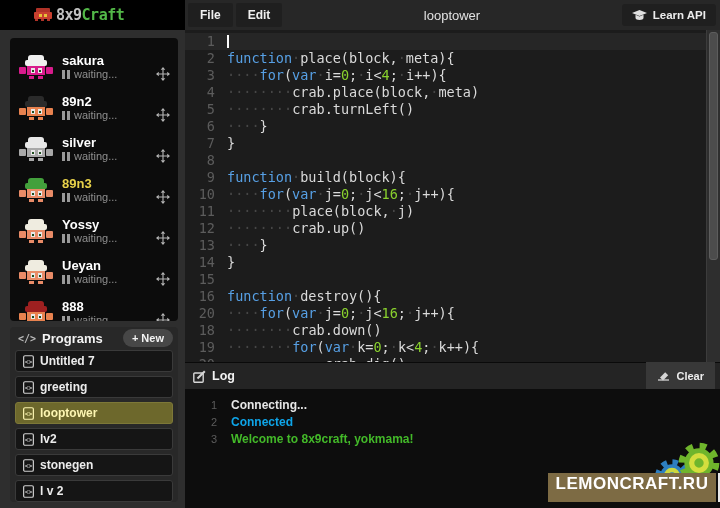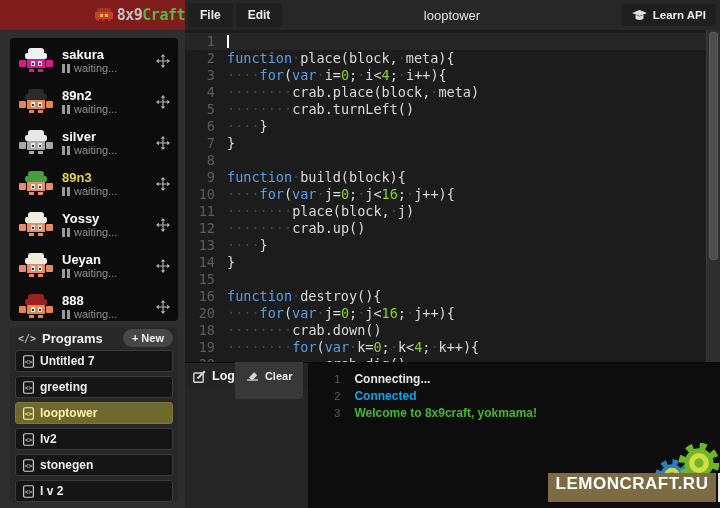--- a/index.html
+++ b/index.html
@@ -1,34 +1,34 @@
 <!DOCTYPE html>
 <html><head>
 <meta charset="utf-8">
 <style>
   html,body{margin:0;padding:0;width:720px;height:508px;overflow:hidden;background:#262626;
     font-family:"Liberation Sans",sans-serif;-webkit-font-smoothing:antialiased;}
   .app{position:relative;width:720px;height:508px;background:#262626;}
 
   
   .topbar{position:relative;height:30px;background:#272727;display:flex;align-items:center;}
-  .logo-seg{width:185px;height:30px;background:#7f1d1d;display:flex;align-items:center;padding-left:33px;box-sizing:border-box;justify-content:flex-end;}
+  .logo-seg{width:185px;height:30px;background:#000000;display:flex;align-items:center;padding-left:33px;box-sizing:border-box;}
   .logo-8x9{font-family:"DejaVu Sans Mono",monospace;font-weight:bold;font-size:15px;color:#c2c2c2;letter-spacing:-.5px;margin-left:3px;}
   .logo-craft{font-family:"DejaVu Sans Mono",monospace;font-weight:bold;font-size:15px;color:#53b948;letter-spacing:-.5px;}
   .menu-btn{height:24px;line-height:24px;padding:0 12px;margin-left:3px;background:#1f1f1f;color:#f0f0f0;
     font-size:12px;font-weight:bold;border-radius:2px;cursor:default;}
   .tb-title{position:absolute;left:452px;transform:translateX(-50%);color:#e2e2e2;font-size:13px;}
   .learn-btn{position:absolute;right:4px;top:4px;height:22px;background:#1f1f1f;border-radius:3px;color:#ececec;
     font-size:11.5px;font-weight:bold;display:flex;align-items:center;gap:6px;padding:0 10px;}
 
   
   .body{display:flex;height:478px;}
   .sidebar{width:185px;box-sizing:border-box;padding:8px 7px 6px 10px;background:#2e2e2e;display:flex;flex-direction:column;}
   .player-panel{height:281px;background:#0c0c0c;border-radius:4px;overflow:hidden;padding-top:2px;}
-  .player-row{height:41px;display:flex;align-items:center;padding:0 8px 0 9px;}
+  .player-row{height:41px;display:flex;align-items:flex-end;padding:0 8px 0 9px;}
   .avatar{position:relative;width:34px;height:26px;flex:0 0 34px;margin-right:9px;}
   .avatar .cap{position:absolute;left:9px;top:0;width:16px;height:5px;border-radius:3px 3px 0 0;background:var(--cap);}
   .avatar .cap2{position:absolute;left:6px;top:5px;width:22px;height:6px;border-radius:2px;background:var(--cap);}
   .avatar .face{position:absolute;left:8px;top:11px;width:18px;height:9px;background:var(--body);display:flex;gap:3px;justify-content:center;align-items:center;}
   .avatar .eye{width:4px;height:5px;background:#e8e8e8;display:inline-block;position:relative;}
   .avatar .eye::after{content:"";position:absolute;left:1px;top:2px;width:2px;height:2px;background:#1d4d1d;}
   .avatar .claw{position:absolute;top:12px;width:7px;height:7px;background:var(--body);border-radius:1px;}
   .avatar .cl-l{left:0;} .avatar .cl-r{right:0;}
   .avatar .foot{position:absolute;top:21px;width:5px;height:3px;background:var(--body);}
   .avatar .ft-l{left:10px;} .avatar .ft-r{left:19px;}
@@ -61,21 +61,21 @@
   .ln{flex:0 0 30px;text-align:right;margin-right:12px;color:#5c5c5c;}
   .ct{color:#dadada;}
   .ws{color:#464646;}
   .kw{color:#57a0e5;}
   .num{color:#8ad22e;}
   .cursor{display:inline-block;width:2px;height:13px;background:#fdfdfd;vertical-align:-2px;}
   .scrollbar{position:absolute;top:0;right:0;width:14px;height:100%;background:#2e2e2e;border-left:1px solid #3c3c3c;box-sizing:border-box;}
   .sb-thumb{position:absolute;top:2px;left:2px;width:9px;height:228px;background:#4c4c4c;border:1px solid #5d5d5d;border-radius:3px;box-sizing:border-box;}
 
   
-  .log-panel{height:146px;display:flex;flex-direction:row;border-top:1px solid #0a0a0a;box-sizing:border-box;}
+  .log-panel{height:146px;display:flex;flex-direction:column;border-top:1px solid #0a0a0a;box-sizing:border-box;}
   .log-header{height:26px;background:#242424;display:flex;align-items:center;padding:0 5px 0 8px;}
   .log-title{color:#f2f2f2;font-size:12.5px;font-weight:bold;margin-left:6px;flex:1;}
   .clear-btn{background:#383838;color:#ededed;font-size:11px;font-weight:bold;border-radius:3px;padding:17px 11px;display:flex;align-items:center;gap:6px;}
   .log-content{flex:1;background:#0d0d0d;padding-top:8px;font-size:12px;font-weight:bold;}
   .log-line{display:flex;height:17px;line-height:17px;}
   .log-num{flex:0 0 32px;text-align:right;margin-right:14px;color:#5c5c5c;font-weight:normal;font-size:11px;}
 
   
   .watermark{position:absolute;right:0;bottom:0;width:190px;height:75px;pointer-events:none;}
   .gear{position:absolute;}

